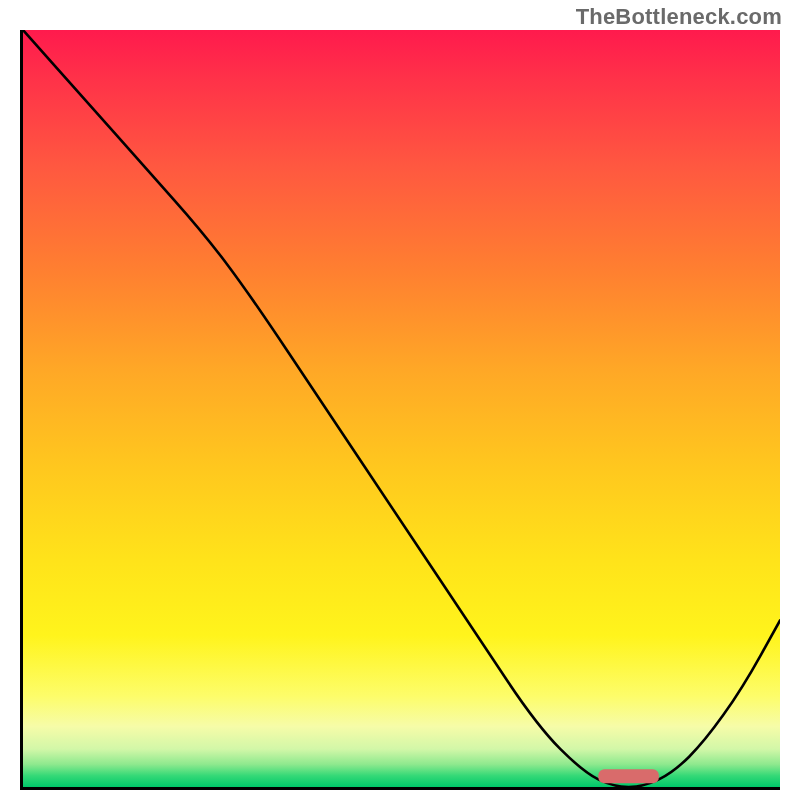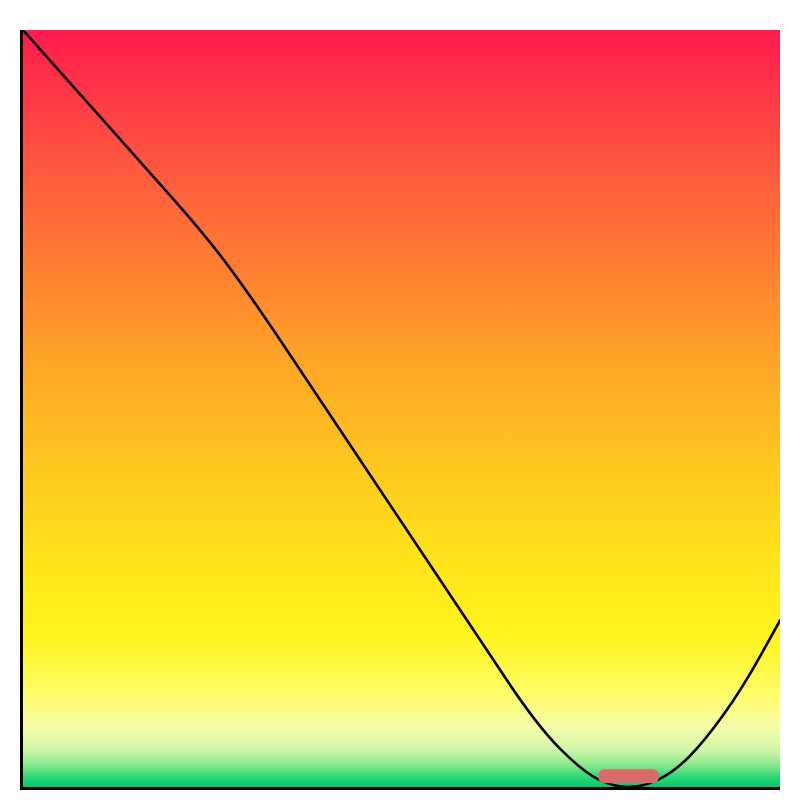--- a/index.html
+++ b/index.html
@@ -65,20 +65,21 @@
     top: 0;
     width: 100%;
     height: 100%;
   }
 </style>
 </head>
 <body>
 
 <div class="container">
 
+  <div class="watermark">TheBottleneck.com</div>
 
   <div class="plot-frame">
     <div class="gradient-area"></div>
 
     <svg class="curve" viewBox="0 0 760 760" preserveAspectRatio="none">
       <path d="M 0.0 0.0 Q 0.0 0.0 30.4 34.2 Q 60.8 68.4 91.2 102.6 Q 121.6 136.8 152.0 171.0 Q 182.4 205.2 205.2 235.6 Q 228.0 266.0 266.0 323.0 Q 304.0 380.0 342.0 437.0 Q 380.0 494.0 418.0 551.0 Q 456.0 608.0 486.4 653.6 Q 516.8 699.2 539.6 722.0 Q 562.4 744.8 577.6 752.4 Q 592.8 760.0 608.0 760.0 Q 623.2 760.0 638.4 752.4 Q 653.6 744.8 668.8 729.6 Q 684.0 714.4 703.0 687.8 Q 722.0 661.2 741.0 627.0 T 760.0 592.8" fill="none" stroke="#000000" stroke-width="2.6" stroke-linecap="round" stroke-linejoin="round"></path>
       <rect x="577.6" y="742.2" width="60.8" height="14.0" rx="6" ry="6" fill="#d96b6b"></rect>
     </svg>
   </div>
 

